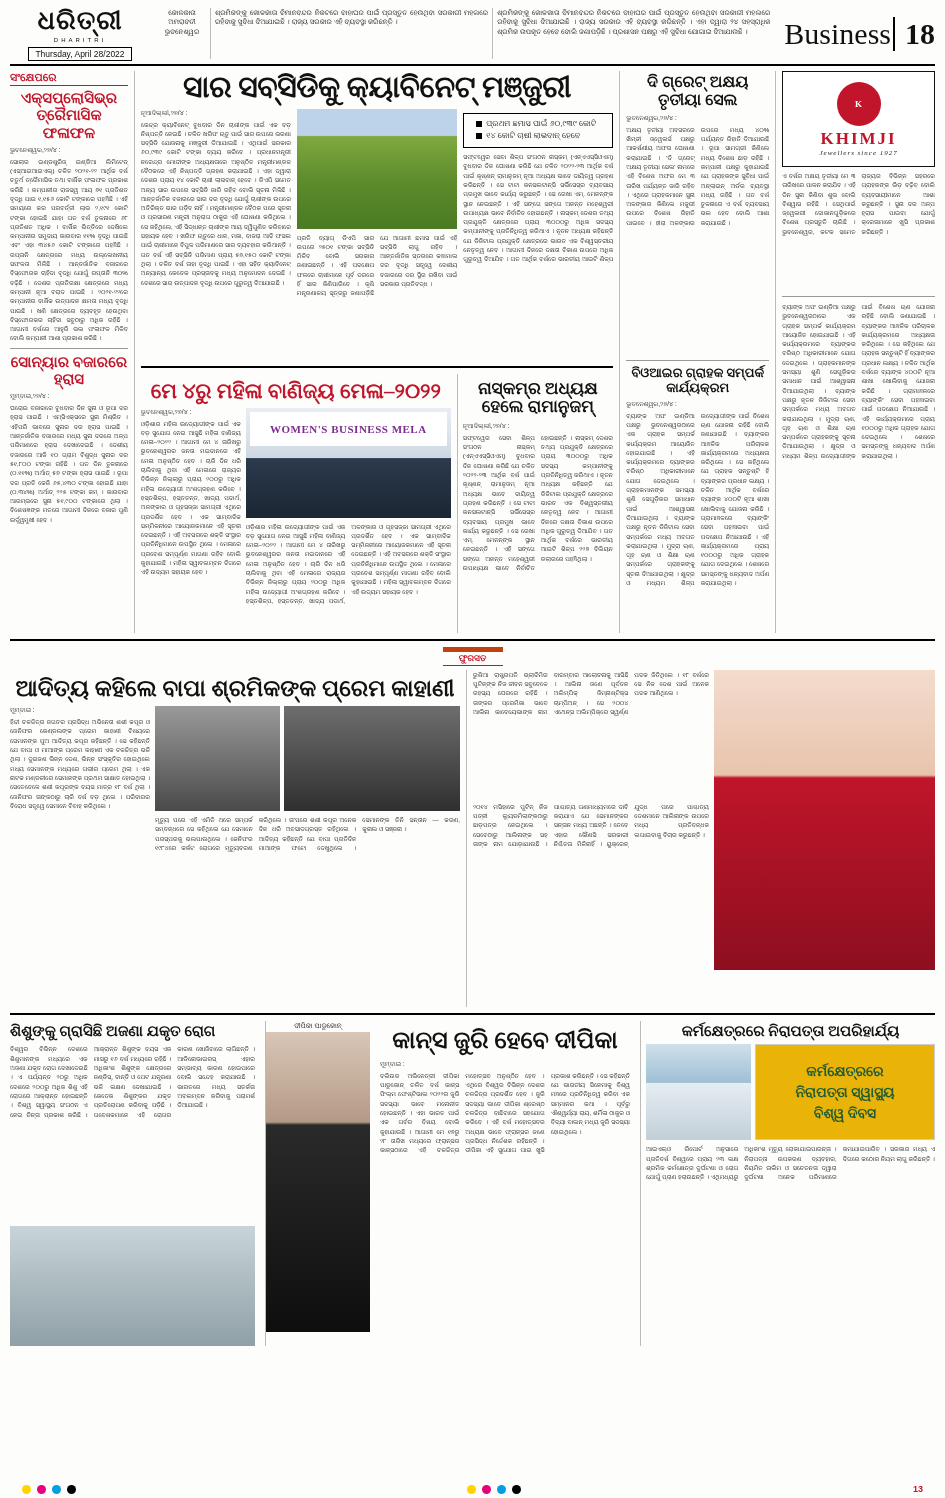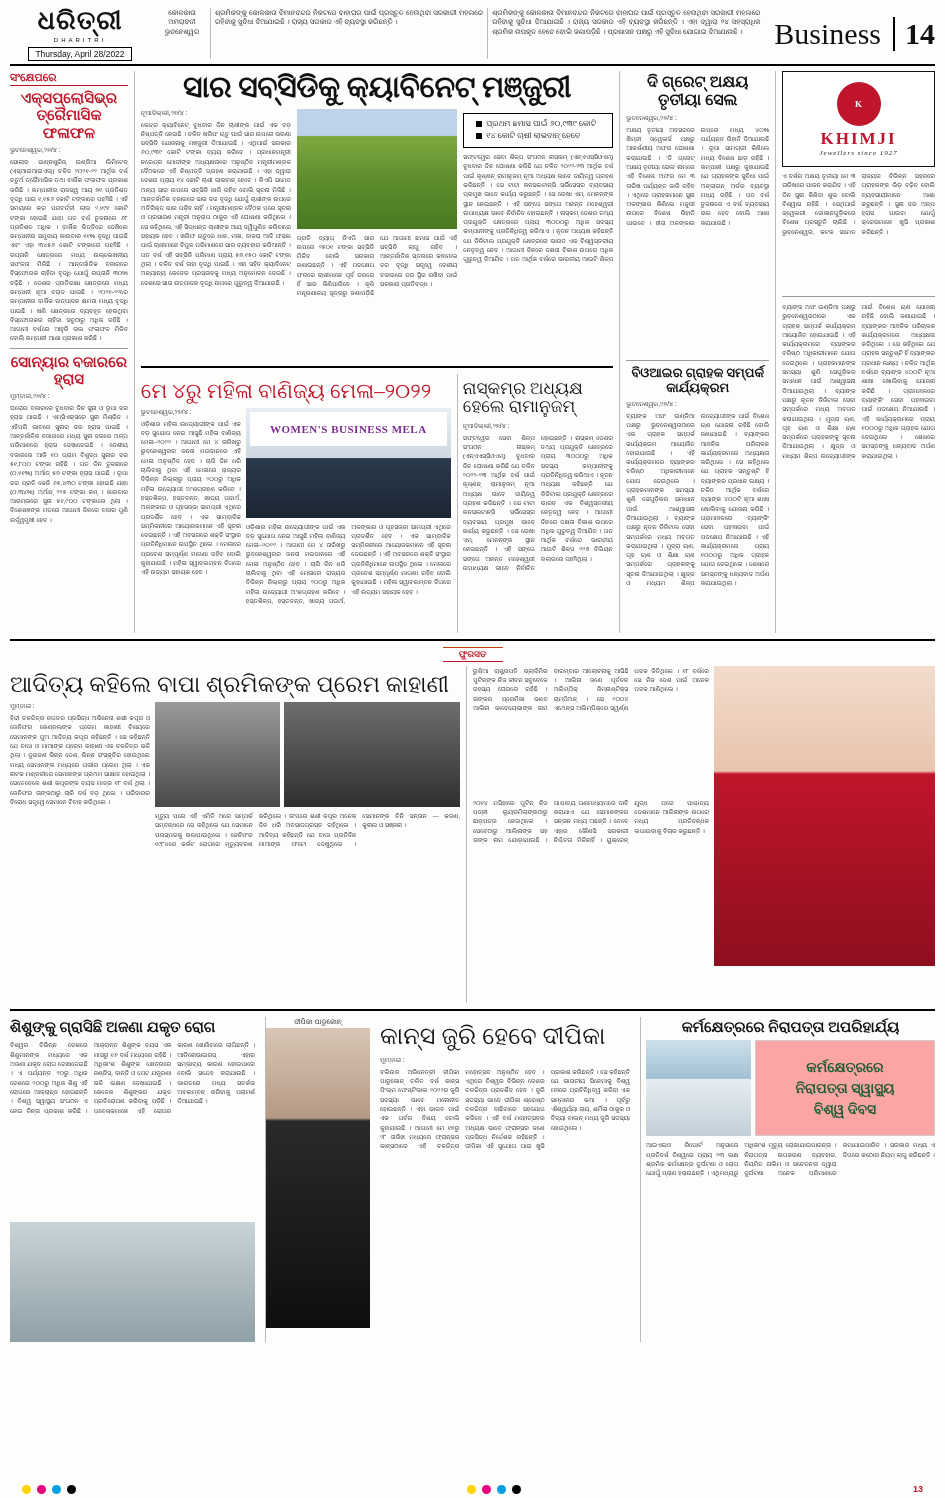--- a/index.html
+++ b/index.html
@@ -17,36 +17,36 @@
   
   .masthead { display:flex; align-items:stretch; border-bottom:2px solid #000; padding-bottom:3px; }
   .logo-box { width:140px; display:flex; flex-direction:column; align-items:center; justify-content:center; }
   .logo-word { font-family:"Liberation Serif", serif; font-weight:bold; font-size:26px; letter-spacing:1px; }
   .logo-sub { font-size:6px; letter-spacing:3px; margin-top:1px; }
   .logo-date { margin-top:4px; border:1px solid #000; font-size:8.5px; padding:1px 6px; white-space:nowrap; }
   .mast-cols { display:flex; flex:1; font-size:7px; line-height:1.35; gap:4px; padding:2px 4px; }
   .mast-cols .mc { border-left:1px solid #bbb; padding-left:4px; }
   .mc.first { border-left:none; width:52px; text-align:center; }
   .mc.wide { flex:1; text-align:justify; }
-  .mast-right { display:flex; align-items:center; gap:12px; padding-left:10px; }
+  .mast-right { display:flex; align-items:center; gap:2px; padding-left:10px; }
   .biz-title { font-family:"Liberation Serif", serif; font-size:30px; font-weight:normal; }
   .page-num { font-family:"Liberation Serif", serif; font-size:30px; font-weight:bold; border-left:2px solid #000; padding-left:10px; }
 
   
   .grid { display:flex; gap:6px; margin-top:5px; }
   .col { }
   .c1 { width:118px; }
   .c2 { width:480px; }
   .c3 { width:150px; }
   .c4 { width:160px; }
 
   .sec-label { color:#c0152a; font-weight:bold; font-size:11px; border-bottom:1px solid #c0152a; padding-bottom:1px; margin-bottom:4px; }
 
   h1.head-main { font-size:30px; line-height:1.05; text-align:center; margin:0 0 6px 0; font-family:"Liberation Serif", serif; font-weight:bold; letter-spacing:-0.5px; }
-  h2.head-sub { font-size:21px; line-height:1.1; text-align:left; margin:6px 0 5px 0; font-family:"Liberation Serif", serif; font-weight:normal; }
+  h2.head-sub { font-size:21px; line-height:1.1; text-align:center; margin:6px 0 5px 0; font-family:"Liberation Serif", serif; font-weight:bold; }
   h3.head-small { font-size:15px; line-height:1.15; text-align:center; margin:2px 0 4px 0; font-family:"Liberation Serif", serif; font-weight:bold; }
   h3.head-left { text-align:left; }
 
   .byline { font-size:6.5px; color:#333; margin-bottom:3px; }
   .body-txt { font-size:6.2px; line-height:1.5; text-align:justify; color:#1a1a1a; hyphens:auto; }
   .cols2 { column-count:2; column-gap:6px; }
   .cols3 { column-count:3; column-gap:6px; }
 
   .rule { border-top:1px solid #999; margin:5px 0; }
   .rule-d { border-top:2px solid #000; margin:6px 0; }
@@ -67,28 +67,28 @@
   .ad-khimji { border:1px solid #111; height:96px; display:flex; flex-direction:column; align-items:center; justify-content:center; background:#fff; margin-bottom:4px; }
   .khimji-badge { width:44px; height:44px; border-radius:50%; background:#c0152a; color:#fff; display:flex; align-items:center; justify-content:center; font-family:"Liberation Serif", serif; font-size:9px; font-weight:bold; }
   .khimji-name { font-family:"Liberation Serif", serif; font-size:17px; letter-spacing:2px; margin-top:3px; color:#c0152a; font-weight:bold;}
   .khimji-tag { font-family:"Liberation Serif", serif; font-size:7px; font-style:italic; letter-spacing:1px; color:#222; }
 
   .bullets { border:1px solid #000; padding:4px 12px; font-size:8px; line-height:1.6; margin:4px 0; }
   .bullets div { display:flex; gap:4px; align-items:flex-start; }
   .sq { width:6px; height:6px; background:#000; margin-top:3px; flex:none; }
 
   
-  .band-tag { text-align:center; font-size:9px; color:#c0152a; font-weight:bold; border-top:1px solid #c2410c; border-bottom:1px solid #c0152a; margin:6px 0 4px; padding:1px 0; width:60px; margin-left:auto; margin-right:auto; }
+  .band-tag { text-align:center; font-size:9px; color:#c0152a; font-weight:bold; border-top:5px solid #c2410c; border-bottom:1px solid #c0152a; margin:6px 0 4px; padding:1px 0; width:60px; margin-left:auto; margin-right:auto; }
 
   
   .colorbar { position:absolute; left:0; bottom:0; width:945px; height:18px; display:flex; align-items:center; justify-content:space-between; padding:0 22px; }
   .dots { display:flex; gap:6px; }
   .dot { width:9px; height:9px; border-radius:50%; }
   .pgnum-bot { font-size:9px; color:#c0152a; font-weight:bold; }
-  .safety-box { background:#fca5a5; border:1px solid #ccc; display:flex; align-items:center; justify-content:center; text-align:center; font-family:"Liberation Serif", serif; font-weight:bold; font-size:14px; line-height:1.5; color:#1f5c33; }
+  .safety-box { background:#eab308; border:1px solid #ccc; display:flex; align-items:center; justify-content:center; text-align:center; font-family:"Liberation Serif", serif; font-weight:bold; font-size:14px; line-height:1.5; color:#1f5c33; }
   .mela-banner { position:absolute; top:4px; left:4px; right:4px; height:34px; background:#fff; display:flex; align-items:center; justify-content:center; font-family:"Liberation Serif", serif; font-weight:bold; font-size:11px; color:#7b2d8e; letter-spacing:0.5px; }
   .dp-caption { font-size:7px; text-align:center; line-height:1.3; }
 </style>
 </head>
 <body>
 
 <div class="page">
 
   <div class="masthead">
     <div class="logo-box">
@@ -98,21 +98,21 @@
     </div>
     <div class="mast-cols">
       <div class="mc first" style="white-space:pre-line;">କୋଳକାତା
 ଅମରାବତୀ
 ଭୁବନେଶ୍ୱର</div>
       <div class="mc wide">ଶ୍ରମିକଙ୍କୁ କୋଳକାତା ବିମାନବନ୍ଦର ନିକଟରେ ବାହାଘର ପାଇଁ ପ୍ରସ୍ତୁତ ହେଉଥିବା ସରକାରୀ ମହଲରେ ରହିବାକୁ ସୁବିଧା ଦିଆଯାଇଛି । ରାଜ୍ୟ ସରକାର ଏହି ବ୍ୟବସ୍ଥା କରିଛନ୍ତି ।</div>
       <div class="mc wide">ଶ୍ରମିକଙ୍କୁ କୋଳକାତା ବିମାନବନ୍ଦର ନିକଟରେ ବାହାଘର ପାଇଁ ପ୍ରସ୍ତୁତ ହେଉଥିବା ସରକାରୀ ମହଲରେ ରହିବାକୁ ସୁବିଧା ଦିଆଯାଇଛି । ରାଜ୍ୟ ସରକାର ଏହି ବ୍ୟବସ୍ଥା କରିଛନ୍ତି । ଏହା ଦ୍ୱାରା ୨୪ ସହସ୍ରାଧିକ ଶ୍ରମିକ ଉପକୃତ ହେବେ ବୋଲି ଜଣାପଡ଼ିଛି । ପ୍ରଶାସନ ପକ୍ଷରୁ ଏହି ସୁବିଧା ଯୋଗାଇ ଦିଆଯାଉଛି ।</div>
     </div>
     <div class="mast-right">
       <div class="biz-title">Business</div>
-      <div class="page-num">14</div>
+      <div class="page-num">18</div>
     </div>
   </div>
 
   <div class="grid">
 
     <div class="col c1">
       <div class="sec-label">ସଂକ୍ଷେପରେ</div>
       <h3 class="head-small" style="white-space:pre-line;color:#c0152a;">ଏକ୍ସପ୍ଲୋସିଭ୍‌ର
 ତ୍ରୈମାସିକ ଫଳାଫଳ</h3>
       <div class="byline">ଭୁବନେଶ୍ୱର,୨୭/୪ :</div>

